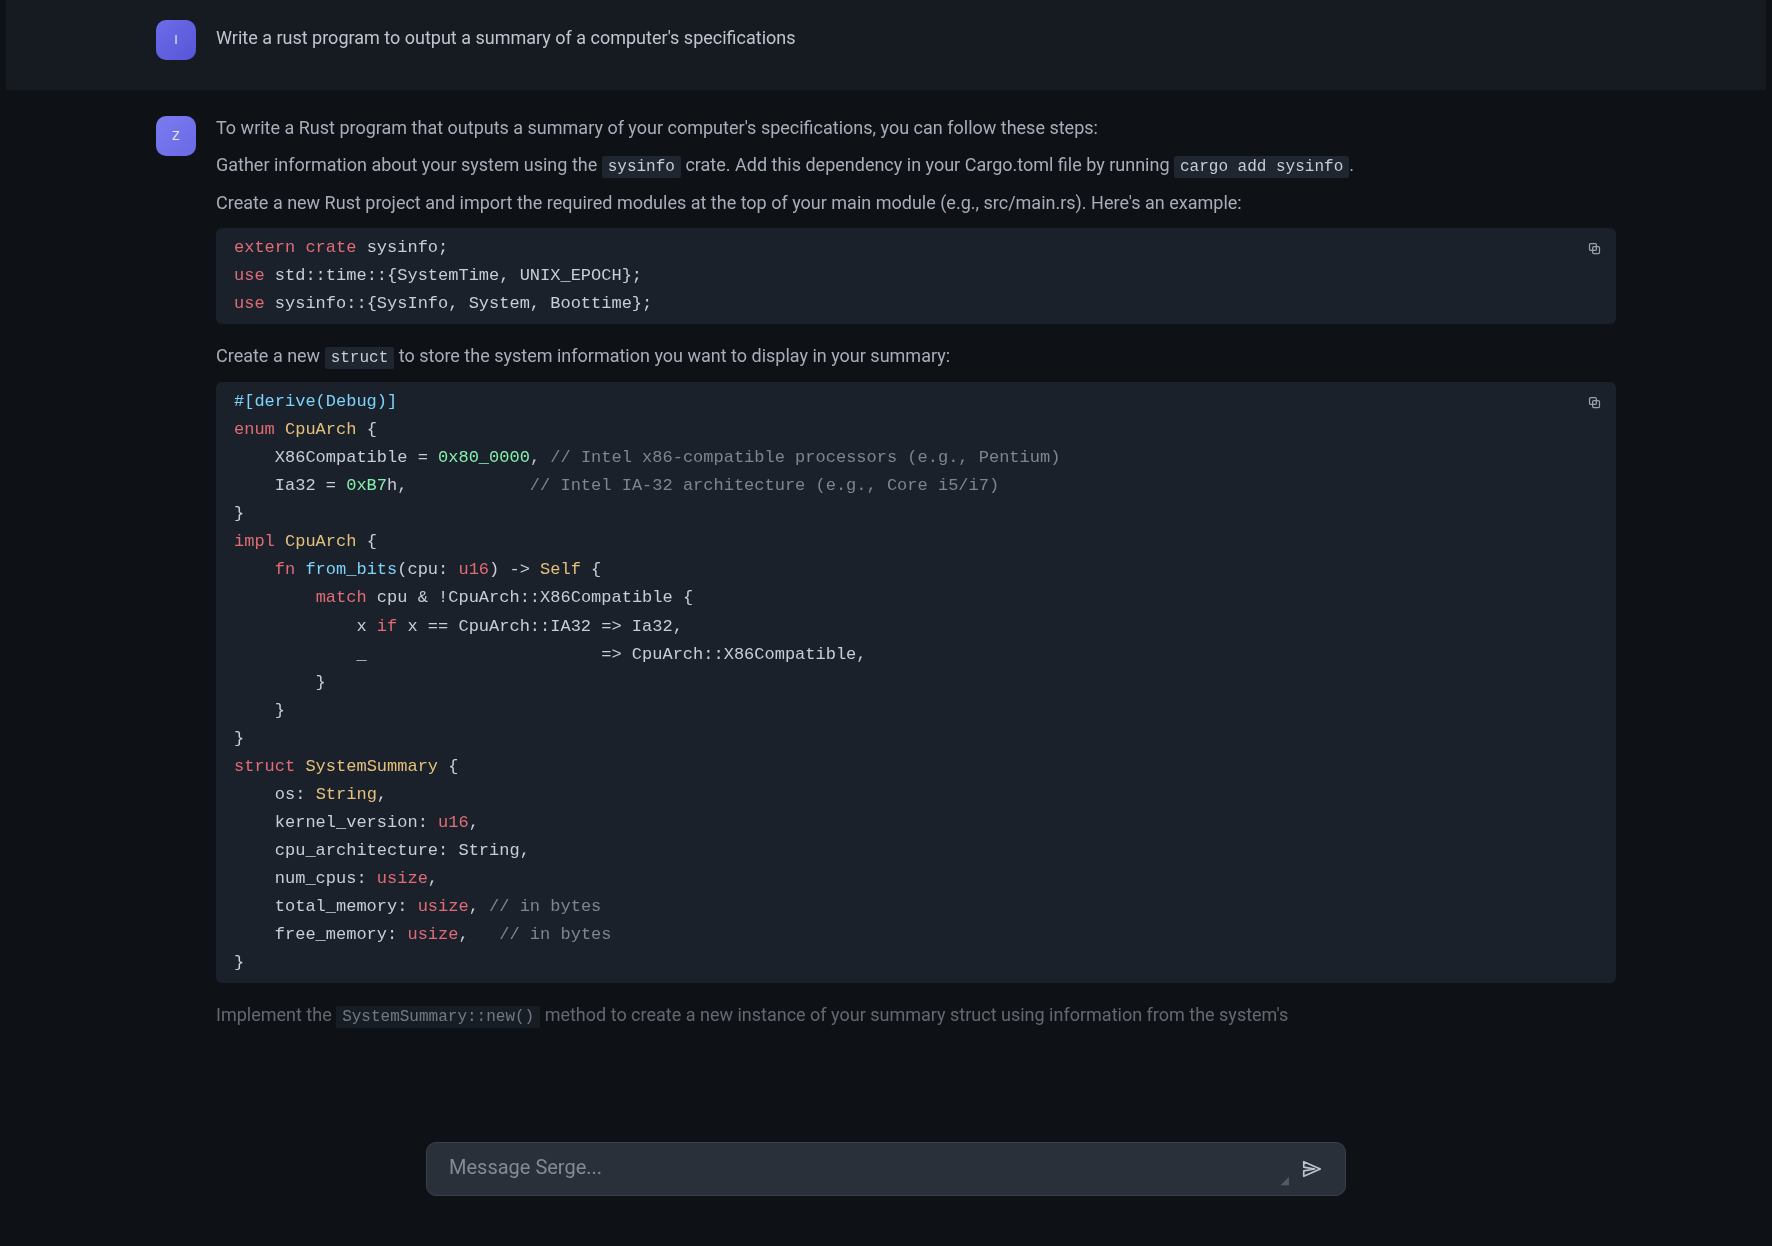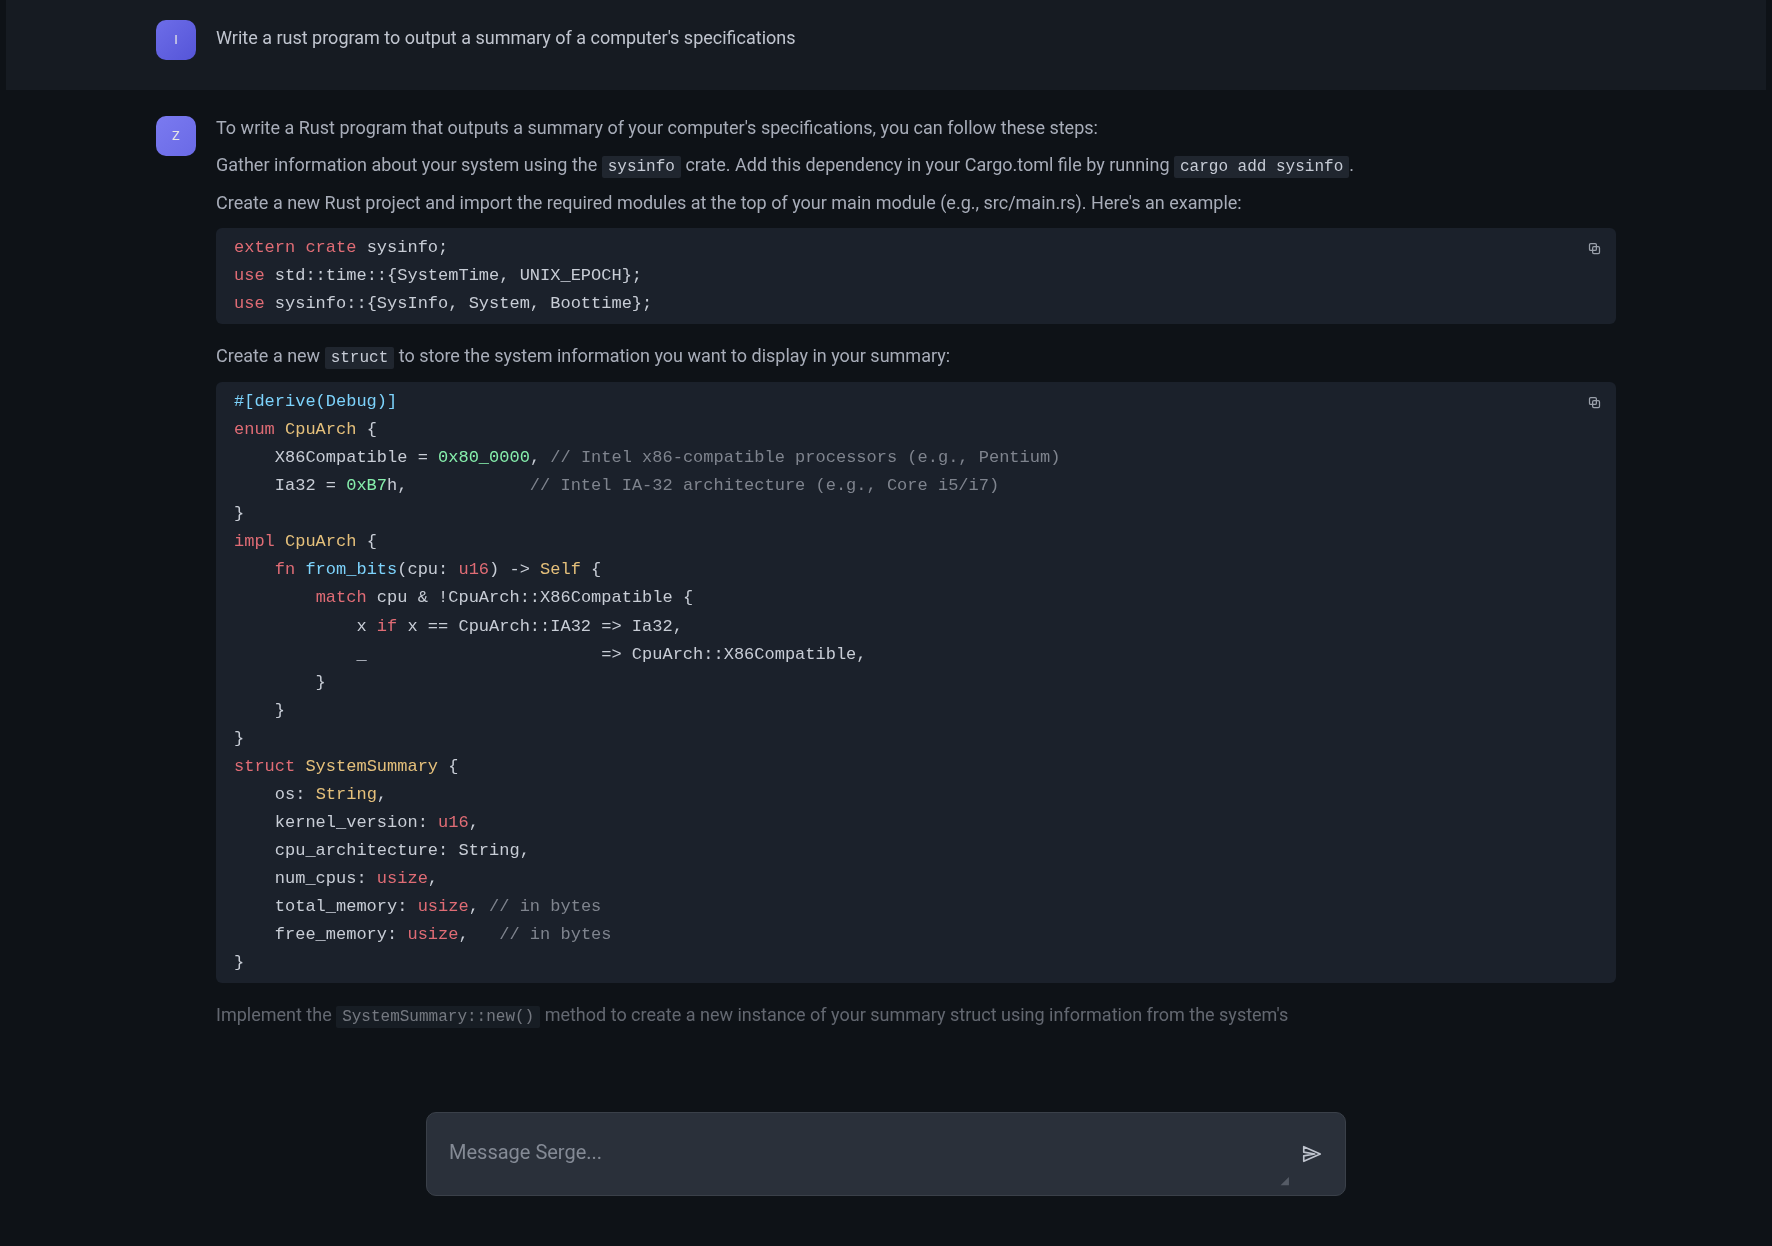--- a/index.html
+++ b/index.html
@@ -104,21 +104,21 @@
       position: absolute;
       bottom: 50px;
       left: 50%;
       transform: translateX(-50%);
       width: 920px;
       background: #2a303a;
       border: 1px solid #3a4049;
       border-radius: 10px;
       display: flex;
       align-items: center;
-      padding: 27px 22px;
+      padding: 12px 22px;
     }
     .input-field {
       flex: 1;
       background: transparent;
       border: none;
       outline: none;
       color: #c0c5cf;
       font-size: 20px;
       resize: none;
       font-family: inherit;

